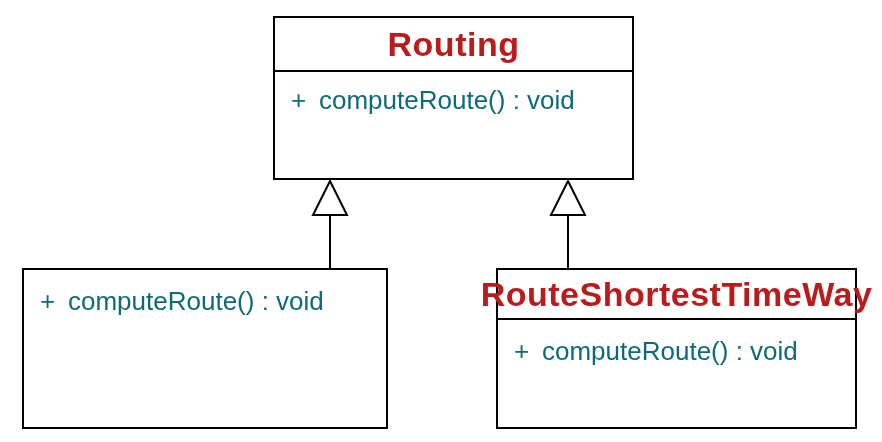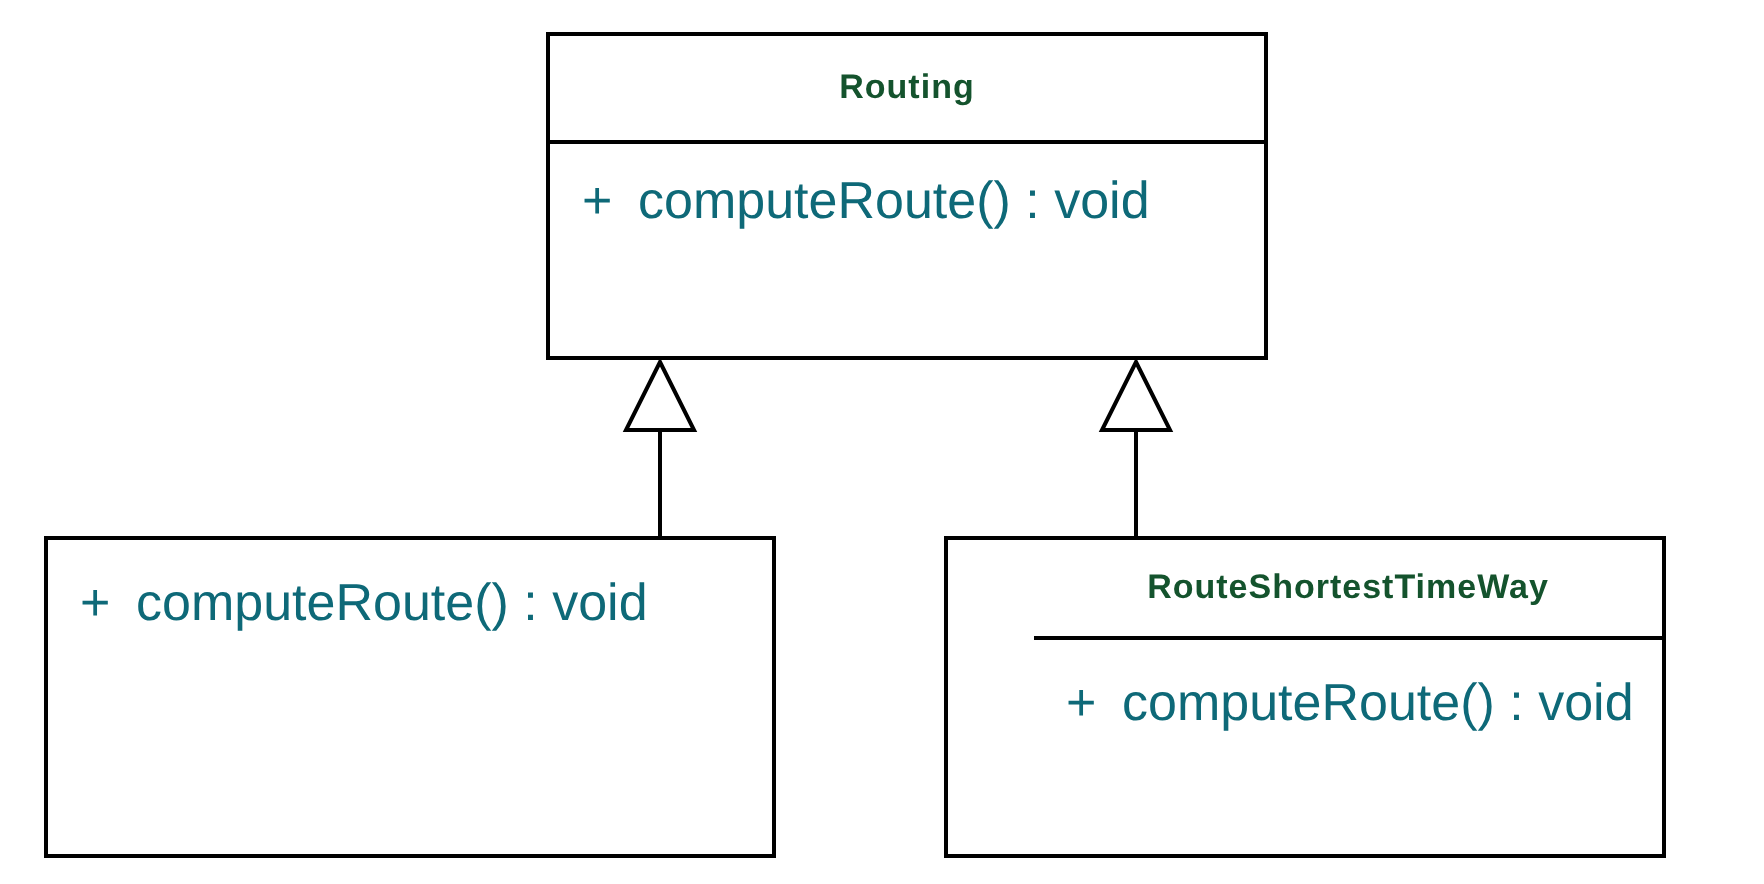--- a/index.html
+++ b/index.html
@@ -29,22 +29,22 @@
     background: #ffffff;
     border: 2px solid #000000;
   }
   .class-title {
     box-sizing: border-box;
     border-bottom: 2px solid #000000;
     display: flex;
     align-items: center;
     justify-content: center;
     font-weight: bold;
-    font-size: 17px;
-    color: #14532d;
+    font-size: 34px;
+    color: #b91c1c;
     letter-spacing: 0.5px;
     white-space: nowrap;
   }
   .class-members {
     box-sizing: border-box;
     font-size: 26px;
     color: #0e6978;
   }
   .member-row {
     display: flex;
@@ -71,25 +71,24 @@
   #box-route-shortest-path {
     left: 22px;
     top: 268px;
     width: 366px;
     height: 161px;
   }
   #box-route-shortest-path .class-title { height: 50px; }
   #box-route-shortest-path .class-members { padding-top: 16px; }
   
   #box-route-shortest-time-way {
-    left: 472px;
+    left: 496px;
     top: 268px;
     width: 361px;
     height: 161px;
-    padding-left: 43px;
   }
   #box-route-shortest-time-way .class-title { height: 50px; }
   #box-route-shortest-time-way .class-members { padding-top: 16px; }
 </style>
 </head>
 <body>
 
 <div class="diagram">
 
   <svg class="connectors" width="882" height="442" viewBox="0 0 882 442" xmlns="http://www.w3.org/2000/svg">

